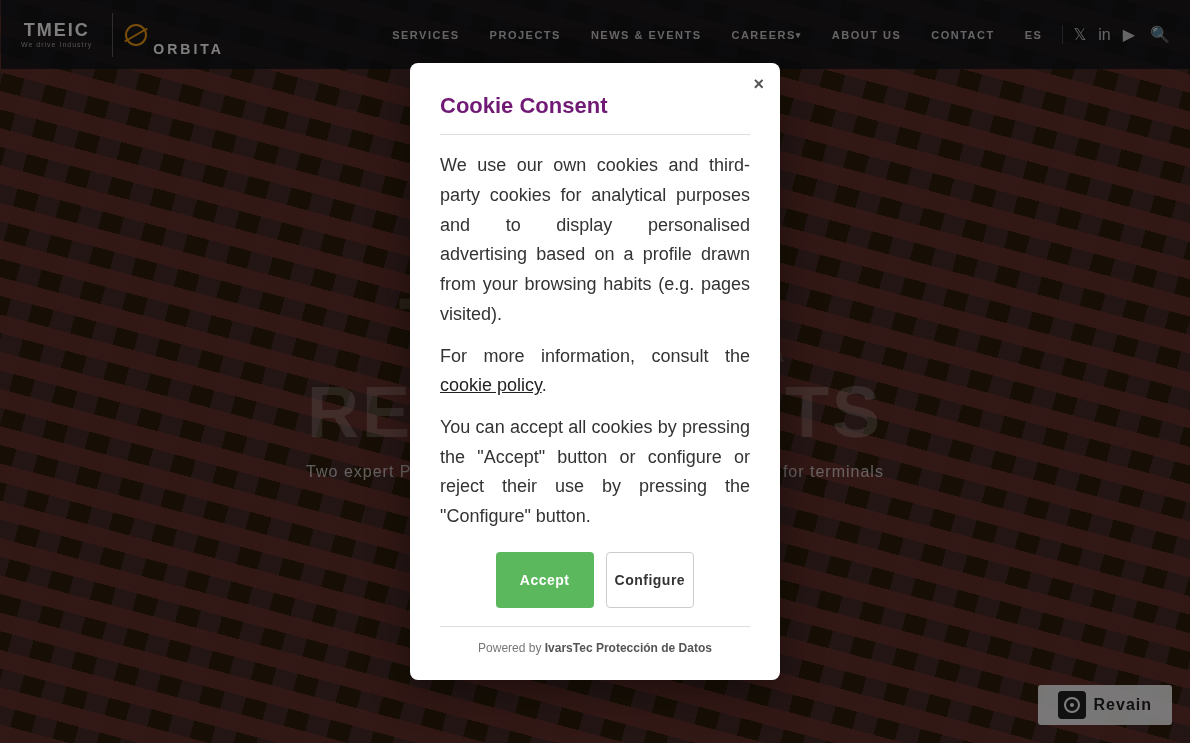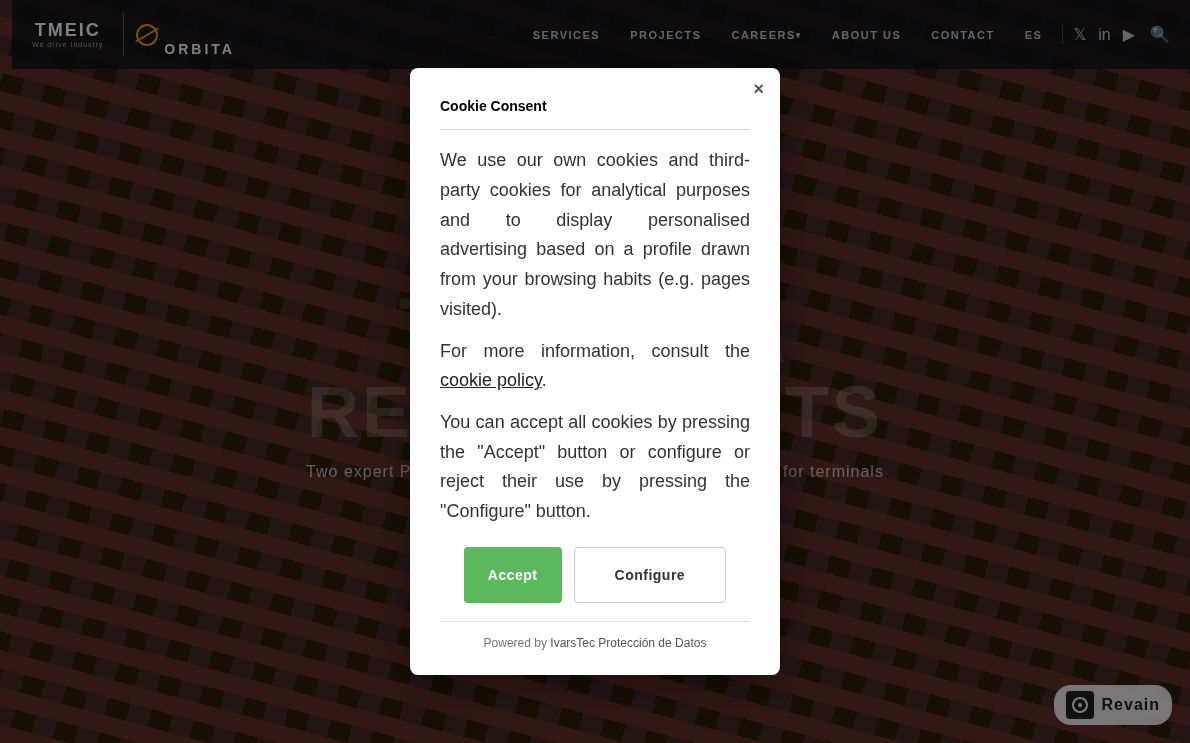--- a/index.html
+++ b/index.html
@@ -27,21 +27,21 @@
         repeating-linear-gradient(105deg, rgba(231,76,60,0.4) 0px, rgba(231,76,60,0.4) 22px, transparent 22px, transparent 44px),
         repeating-linear-gradient(105deg, rgba(52,152,219,0.4) 44px, rgba(52,152,219,0.4) 66px, transparent 66px, transparent 88px);
       background-color: #5a3e1b;
       filter: brightness(0.5) saturate(1.2);
     }
 
     
     .navbar {
       position: absolute;
       top: 0;
-      left: 12px;
+      left: 1px;
       right: 0;
       height: 69px;
       background: rgba(15, 20, 25, 0.85);
       display: flex;
       align-items: center;
       padding: 0 20px;
       z-index: 10;
       gap: 0;
     }
 
@@ -197,22 +197,22 @@
       margin-top: 15px;
       letter-spacing: 1px;
     }
 
     
     .revain-badge {
       position: absolute;
       bottom: 18px;
       right: 18px;
       background: rgba(255,255,255,0.92);
-      border-radius: 17px;
-      padding: 6px 12px;
+      border-radius: 3px;
+      padding: 6px 20px;
       display: flex;
       align-items: center;
       gap: 8px;
       z-index: 10;
       text-align: right;
     }
 
     .revain-icon {
       width: 28px;
       height: 28px;
@@ -259,23 +259,23 @@
       font-size: 18px;
       color: #555;
       cursor: pointer;
       background: none;
       border: none;
       line-height: 1;
       font-weight: bold;
     }
 
     .modal-title {
-      font-size: 14px;
-      font-weight: bold;
-      color: #000000;
+      font-size: 22px;
+      font-weight: bold;
+      color: #701a75;
       margin-bottom: 15px;
     }
 
     .modal-divider {
       border: none;
       border-top: 1px solid #ddd;
       margin-bottom: 16px;
     }
 
     .modal-body {
@@ -311,39 +311,39 @@
       font-weight: 600;
       cursor: pointer;
       letter-spacing: 0.5px;
     }
 
     .btn-configure {
       background: #fff;
       color: #333;
       border: 1px solid #ccc;
       border-radius: 4px;
-      padding: 10px 40px;
+      padding: 10px 8px;
       font-size: 14px;
       font-weight: 600;
       cursor: pointer;
       letter-spacing: 0.5px;
     }
 
     .modal-footer {
       margin-top: 18px;
       padding-top: 14px;
       border-top: 1px solid #ddd;
       text-align: center;
       font-size: 12px;
       color: #777;
     }
 
     .modal-footer a {
       color: #555;
-      font-weight: normal;
+      font-weight: bold;
       text-decoration: none;
     }
   </style>
 </head>
 <body>
 
 <div class="hero-bg"></div>
 <div class="container-grid"></div>
 
 <nav class="navbar">
@@ -354,20 +354,21 @@
     </div>
     <div class="orbita-logo">
       <div class="orbita-circle"></div>
       <span class="orbita-text">ORBITA</span>
     </div>
   </div>
 
   <div class="nav-links">
     <a class="nav-item">SERVICES</a>
     <a class="nav-item">PROJECTS</a>
+    <a class="nav-item">NEWS &amp; EVENTS</a>
     <a class="nav-item with-arrow">CAREERS</a>
     <a class="nav-item">ABOUT US</a>
     <a class="nav-item">CONTACT</a>
     <a class="nav-item">ES</a>
 
     <div class="nav-social">
       <a class="social-icon">𝕏</a>
       <a class="social-icon">in</a>
       <a class="social-icon">▶</a>
     </div>

